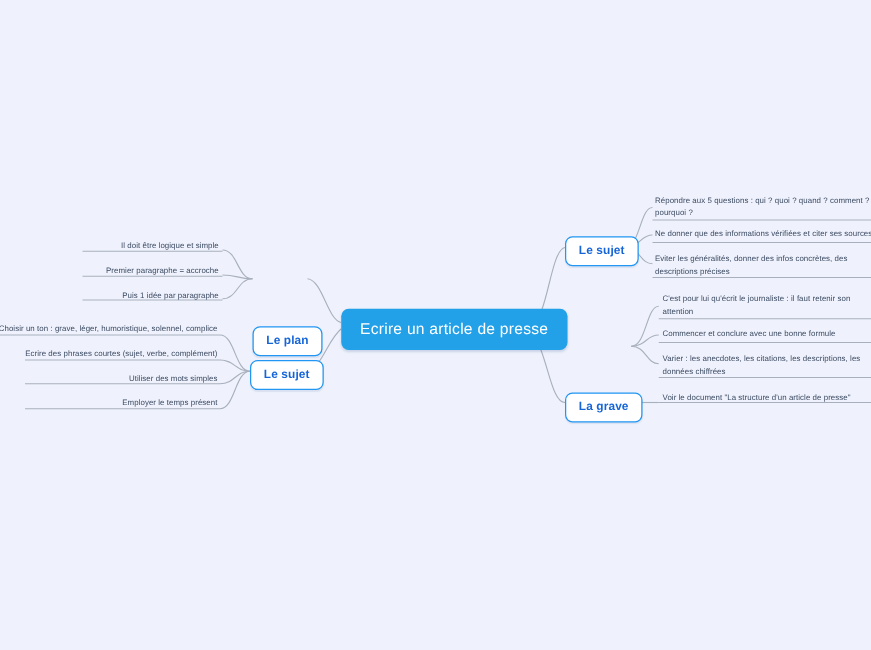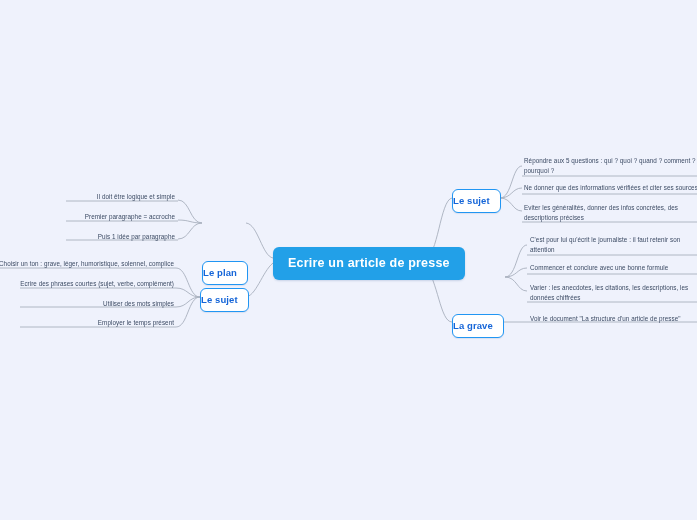--- a/index.html
+++ b/index.html
@@ -28,38 +28,38 @@
     pointer-events: none;
   }
   .node {
     position: absolute;
     box-sizing: border-box;
     white-space: nowrap;
   }
   .central-node {
     background: #22a0e8;
     color: #ffffff;
-    font-weight: bold;
+    font-weight: normal;
     font-size: 12.5px;
     letter-spacing: 0.2px;
     border-radius: 6px;
     padding: 9px 15px 10px 15px;
     left: 273px;
     top: 247px;
     box-shadow: 0 1px 2px rgba(30,70,140,0.18);
   }
   .branch-node {
     background: #ffffff;
     color: #1565d8;
     font-weight: bold;
     font-size: 9.5px;
     letter-spacing: 0.1px;
     border: 1.6px solid #2196f3;
     border-radius: 6px;
-    padding: 5px 10px 6px 0;
+    padding: 5px 10px 6px 10px;
     box-shadow: 0 1px 1px rgba(30,70,140,0.10);
   }
   .leaf {
     position: absolute;
     box-sizing: border-box;
     font-size: 6.3px;
     line-height: 1.55;
     color: #3b4a63;
     letter-spacing: 0.05px;
   }

